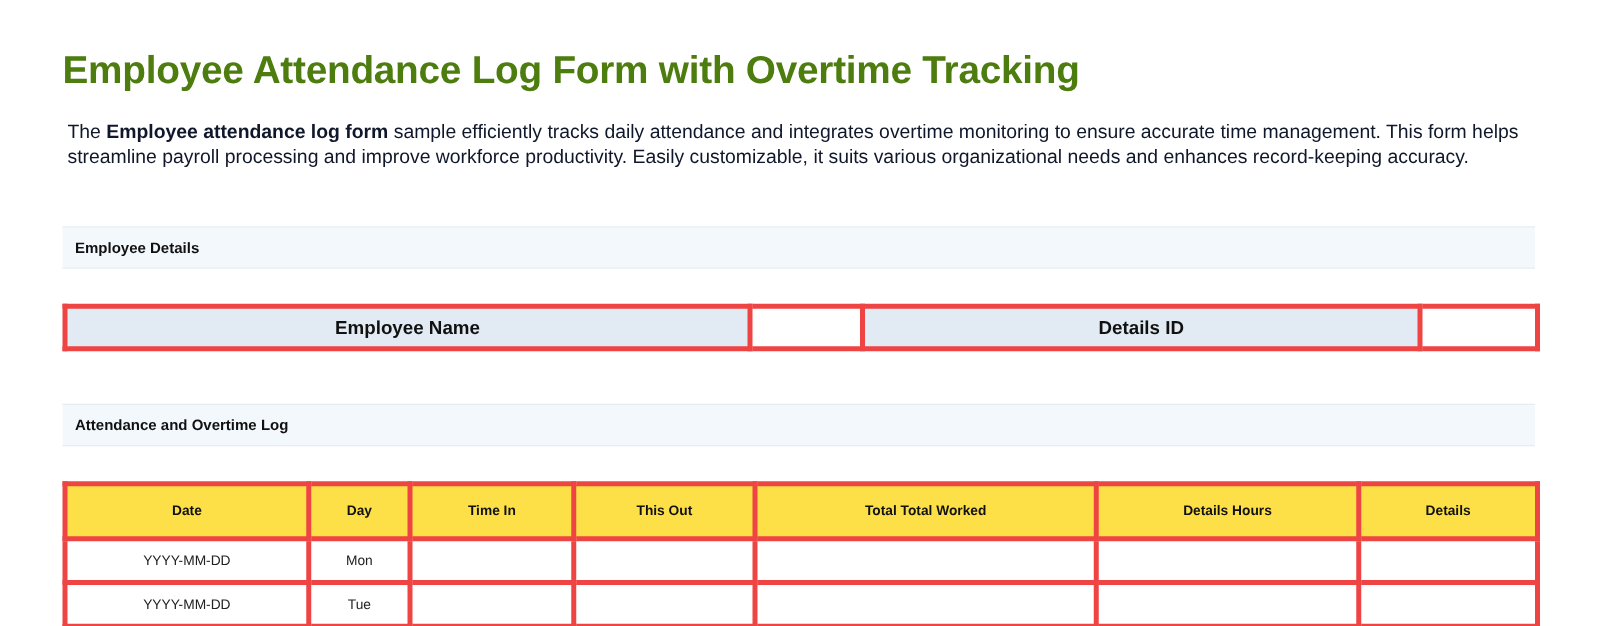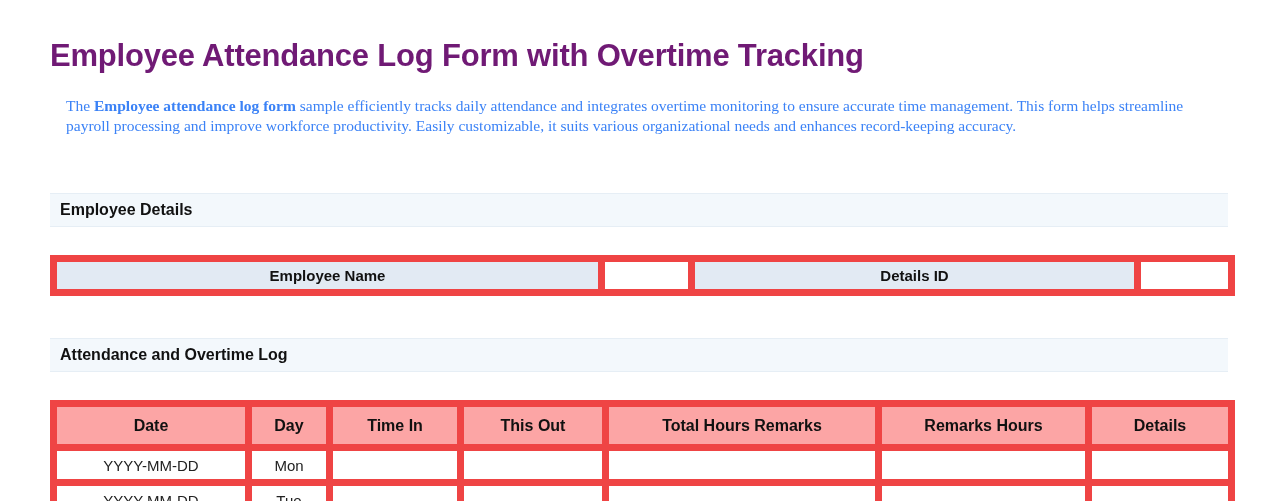--- a/index.html
+++ b/index.html
@@ -15,85 +15,84 @@
     color: #222222;
   }
   .page {
     padding: 38px 50px 0 50px;
     box-sizing: border-box;
     width: 1278px;
   }
   h1.title {
     font-size: 31px;
     line-height: 36px;
-    color: #701a75;
+    color: #4d7c0f;
     margin: 0 0 22px 0;
     font-weight: bold;
     letter-spacing: -0.2px;
   }
   p.intro {
     font-size: 15.5px;
     line-height: 19.5px;
-    margin: 16px;
-    color: #3b82f6;
+    margin: 4px;
+    color: #0f172a;
     max-width: 1165px;
-    font-family: Liberation Serif, serif;
   }
   p.intro b { font-weight: bold; }
 
   .section-bar {
     background: #f3f8fc;
     border: 1px solid #e6eef5;
     border-left: none;
     border-right: none;
     height: 34px;
     display: flex;
     align-items: center;
     padding-left: 10px;
     box-sizing: border-box;
-    font-size: 16px;
+    font-size: 12px;
     font-weight: bold;
     color: #111111;
   }
   .spacer-lg { height: 42px; }
   .spacer-md { height: 28px; }
 
   table {
     border-collapse: collapse;
     width: 1178px;
     table-layout: fixed;
   }
   table td, table th {
-    border: 7px solid #ef4444;
+    border: 4px solid #ef4444;
     font-size: 15px;
     height: 34px;
     padding: 0 6px;
     box-sizing: border-box;
   }
   .lbl {
     background: #e2eaf3;
     text-align: center;
     font-weight: bold;
     color: #111111;
   }
   .fill {
     background: #ffffff;
   }
   .hdr {
-    background: #fca5a5;
+    background: #fde047;
     text-align: center;
     font-weight: bold;
-    font-size: 16px;
+    font-size: 11px;
     color: #111111;
     height: 44px;
   }
   .cell-center {
     text-align: center;
     background: #ffffff;
-    font-size: 15px;
+    font-size: 11px;
     height: 35px;
   }
   .cell-blank {
     background: #ffffff;
   }
 </style>
 </head>
 <body>
 
 <div class="page">
@@ -144,22 +143,22 @@
       <col style="width:273px">
       <col style="width:210px">
       <col style="width:143px">
     </colgroup>
     <thead>
       <tr>
         <th class="hdr">Date</th>
         <th class="hdr">Day</th>
         <th class="hdr">Time In</th>
         <th class="hdr">This Out</th>
-        <th class="hdr">Total Hours Remarks</th>
-        <th class="hdr">Remarks Hours</th>
+        <th class="hdr">Total Total Worked</th>
+        <th class="hdr">Details Hours</th>
         <th class="hdr">Details</th>
       </tr>
     </thead>
     <tbody>
       <tr>
         <td class="cell-center">YYYY-MM-DD</td>
         <td class="cell-center">Mon</td>
         <td class="cell-blank"></td>
         <td class="cell-blank"></td>
         <td class="cell-blank"></td>

